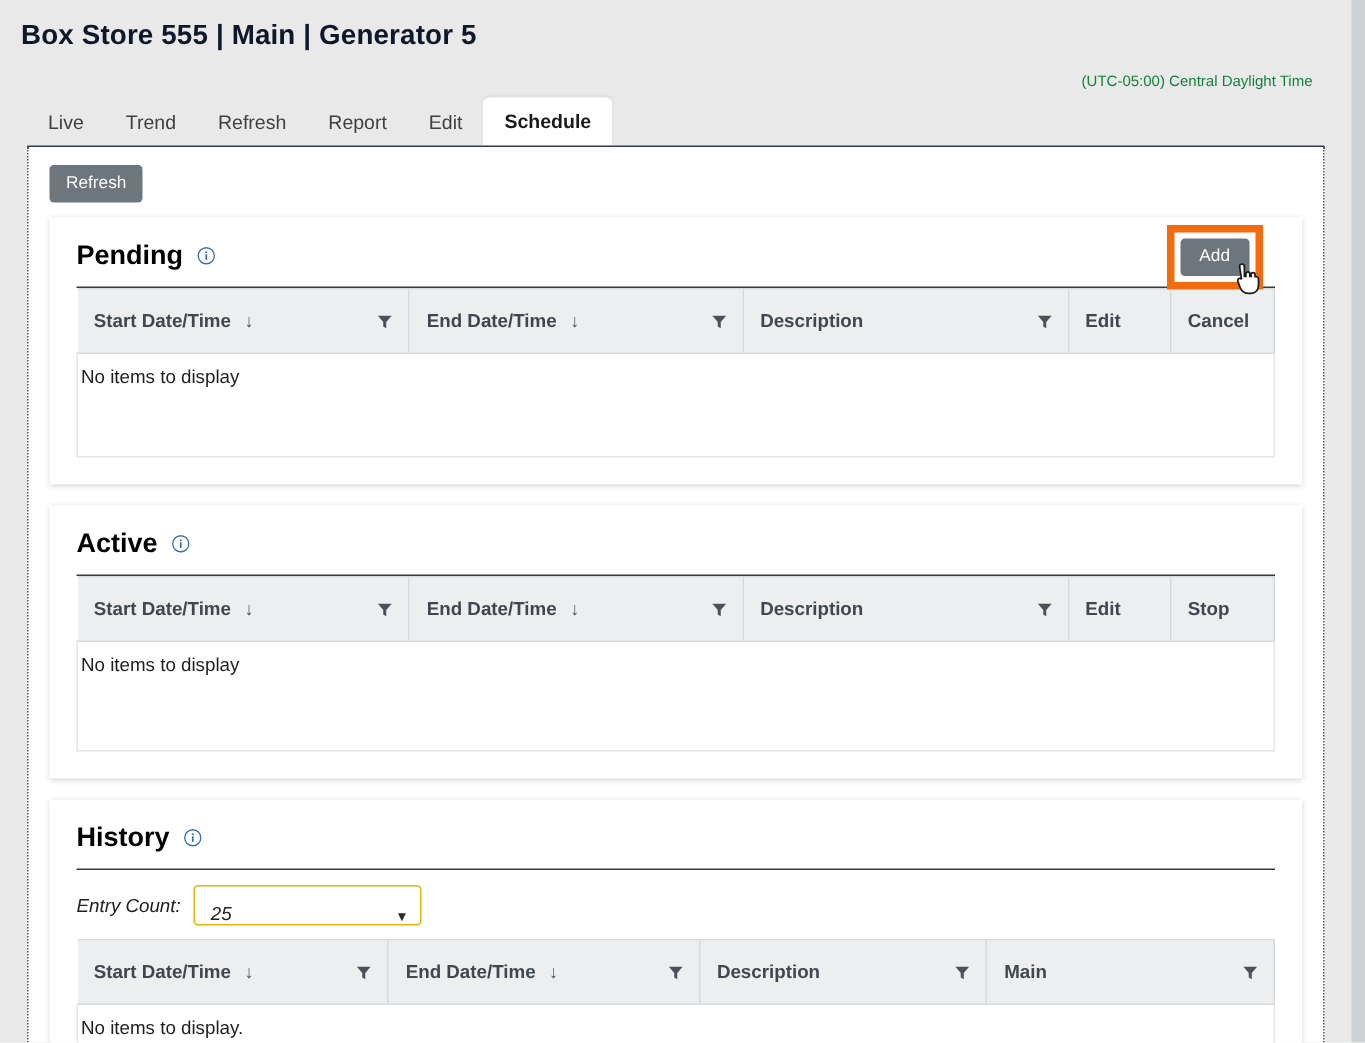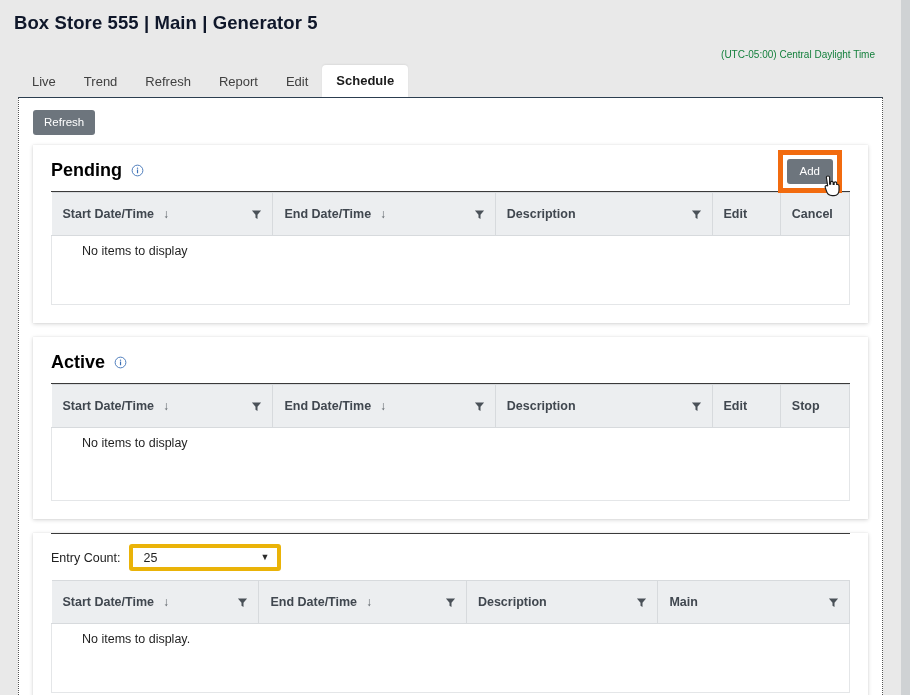--- a/index.html
+++ b/index.html
@@ -215,43 +215,43 @@
     border-bottom: 1px solid #e4e6e8;
     background: #ffffff;
     padding: 8px 0 8px 1px;
     height: 52px;
     vertical-align: top;
   }
   .empty-text {
     font-size: 12.5px;
     color: #1f1f1f;
     padding-left: 1px;
-    margin-left: 28px;
   }
   .empty-row.tall td { height: 56px; }
 
   
   .entry-row {
     display: flex;
     align-items: center;
     padding: 10px 0 9px 0;
+    font-style: italic;
   }
   .entry-label {
     font-size: 12.5px;
     color: #212121;
     margin-right: 9px;
   }
   .entry-select {
     width: 152px;
     height: 27px;
-    border: 4px solid #eab308;
+    border: 1px solid #eab308;
     border-radius: 3px;
     background: #ffffff;
     display: flex;
-    align-items: center;
+    align-items: flex-end;
     padding: 0 8px 0 10px;
     box-sizing: border-box;
     cursor: pointer;
   }
   .entry-value {
     font-size: 12.5px;
     color: #1f1f1f;
   }
   .caret {
     margin-left: auto;
@@ -449,20 +449,30 @@
               <td colspan="5">
                 <div class="empty-text">No items to display</div>
               </td>
             </tr>
           </tbody>
         </table>
       </div>
     </div>
 
     <div class="card history-card">
+      <div class="card-head">
+        <span class="card-title">History</span>
+        <span class="info-icon">
+          <svg width="13" height="13" viewBox="0 0 16 16">
+            <circle cx="8" cy="8" r="6.6" fill="none" stroke="#3b6fb5" stroke-width="1.1"></circle>
+            <circle cx="8" cy="5.1" r="0.85" fill="#3b6fb5"></circle>
+            <rect x="7.3" y="6.8" width="1.45" height="4.6" fill="#3b6fb5"></rect>
+          </svg>
+        </span>
+      </div>
       <div class="hr"></div>
       <div class="card-body">
 
         <div class="entry-row">
           <span class="entry-label">Entry Count:</span>
           <div class="entry-select">
             <span class="entry-value">25</span>
             <span class="caret">▼</span>
           </div>
         </div>

